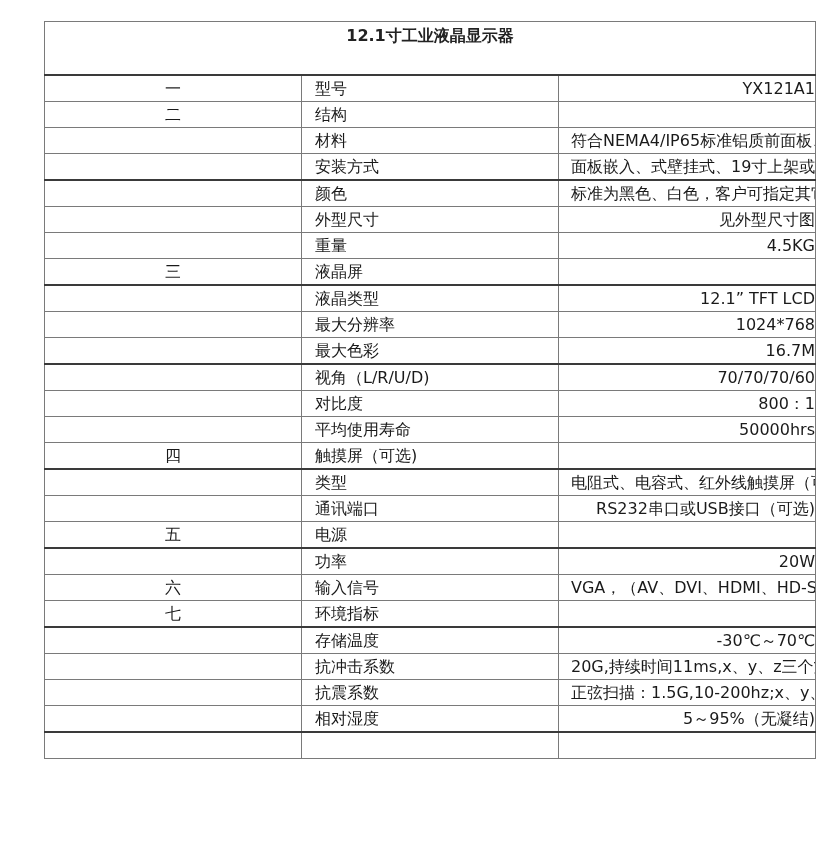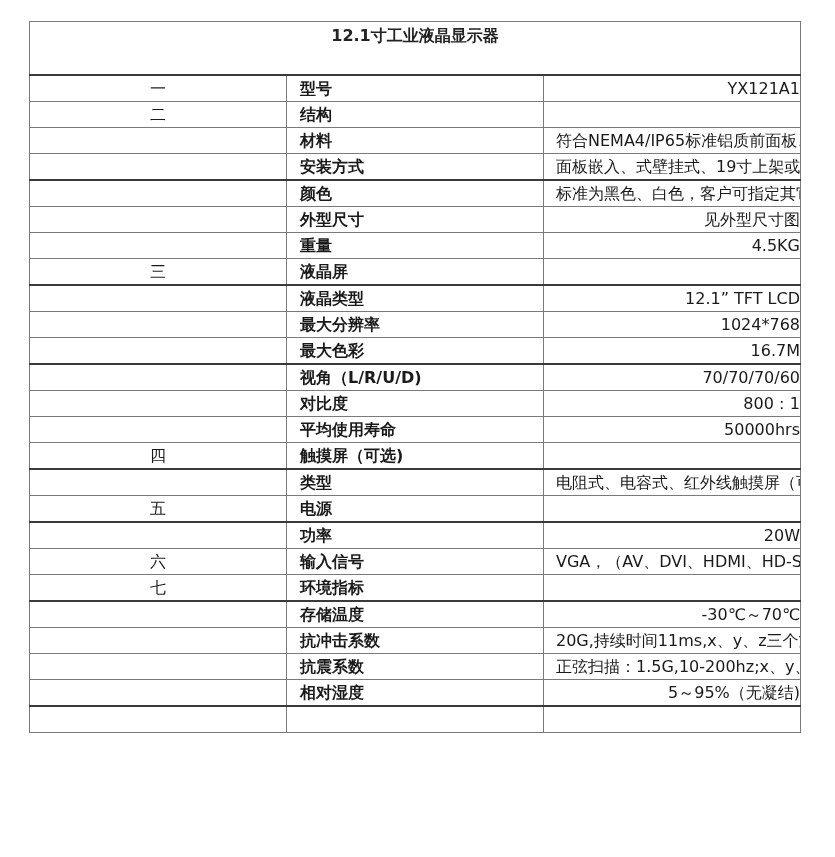--- a/index.html
+++ b/index.html
@@ -1,25 +1,25 @@
 <!DOCTYPE html>
 <html><head>
 <meta charset="utf-8">
 <style>
   html, body { margin:0; padding:0; background:#ffffff; }
   body { width:835px; height:857px; position:relative; overflow:hidden;
          font-family:"DejaVu Sans","Liberation Sans",sans-serif; color:#1a1a1a; }
-  .spec-table { position:absolute; left:29px; top:21px; width:772px;
+  .spec-table { position:absolute; left:44px; top:21px; width:772px;
                 border-collapse:collapse; table-layout:fixed; }
   .spec-table td { border:1px solid #7a7a7a; padding:0; height:25px;
                    font-size:16px; line-height:25px; white-space:nowrap; overflow:hidden;
                    vertical-align:middle; }
   .spec-table tr.thick-top td { border-top:2px solid #3a3a3a; }
   .col-idx { width:42px; text-align:center; }
-  .col-name { width:165px; padding-left:13px !important;font-weight:bold; }
+  .col-name { width:165px; padding-left:13px !important; }
   .col-val { padding-left:12px !important;text-align:right; }
   .title-cell { height:50px !important; text-align:center; vertical-align:top !important;
                 font-weight:bold; font-size:17px; padding-top:2px !important; line-height:24px !important;
                 color:#222; }
 </style>
 </head>
 <body>
 
 <table class="spec-table">
   <tbody id="tbody">
@@ -100,20 +100,25 @@
         <td class="col-idx">四</td>
         <td class="col-name">触摸屏（可选)</td>
         <td class="col-val"></td>
       </tr>
       <tr class="thick-top">
         <td class="col-idx"></td>
         <td class="col-name">类型</td>
         <td class="col-val">电阻式、电容式、红外线触摸屏（可选)</td>
       </tr>
       <tr>
+        <td class="col-idx"></td>
+        <td class="col-name">通讯端口</td>
+        <td class="col-val">RS232串口或USB接口（可选)</td>
+      </tr>
+      <tr>
         <td class="col-idx">五</td>
         <td class="col-name">电源</td>
         <td class="col-val"></td>
       </tr>
       <tr class="thick-top">
         <td class="col-idx"></td>
         <td class="col-name">功率</td>
         <td class="col-val">20W</td>
       </tr>
       <tr>

